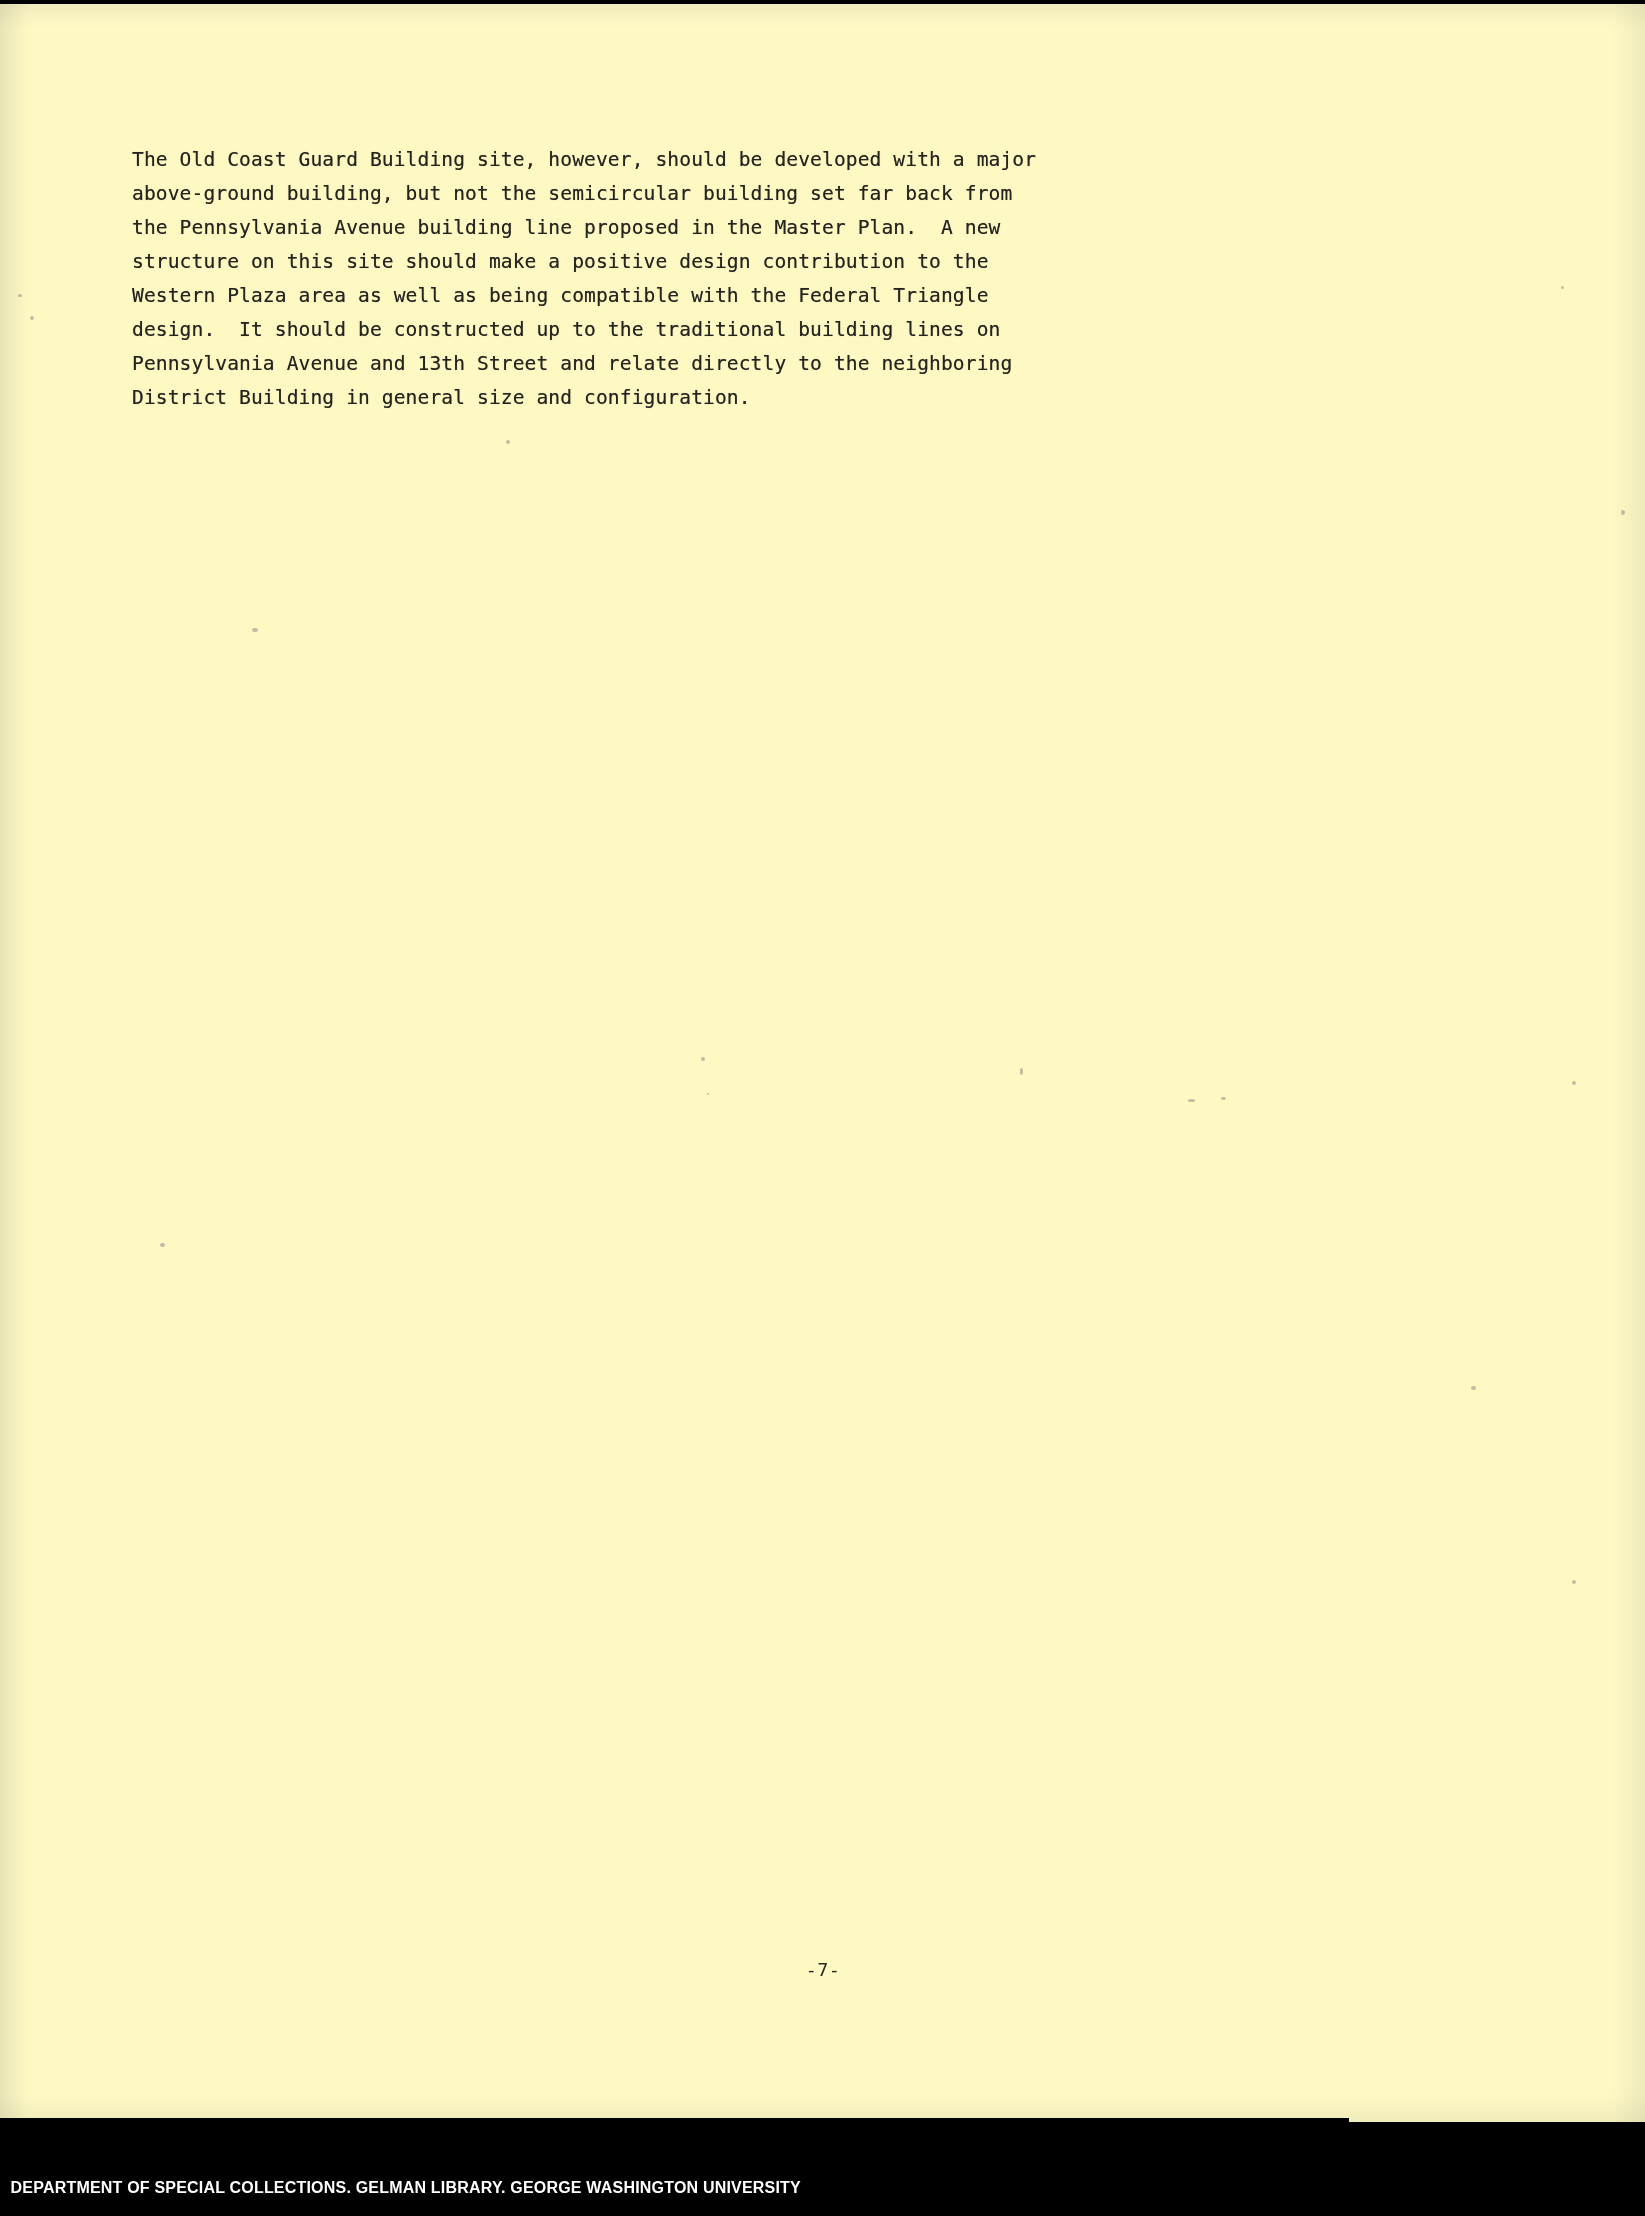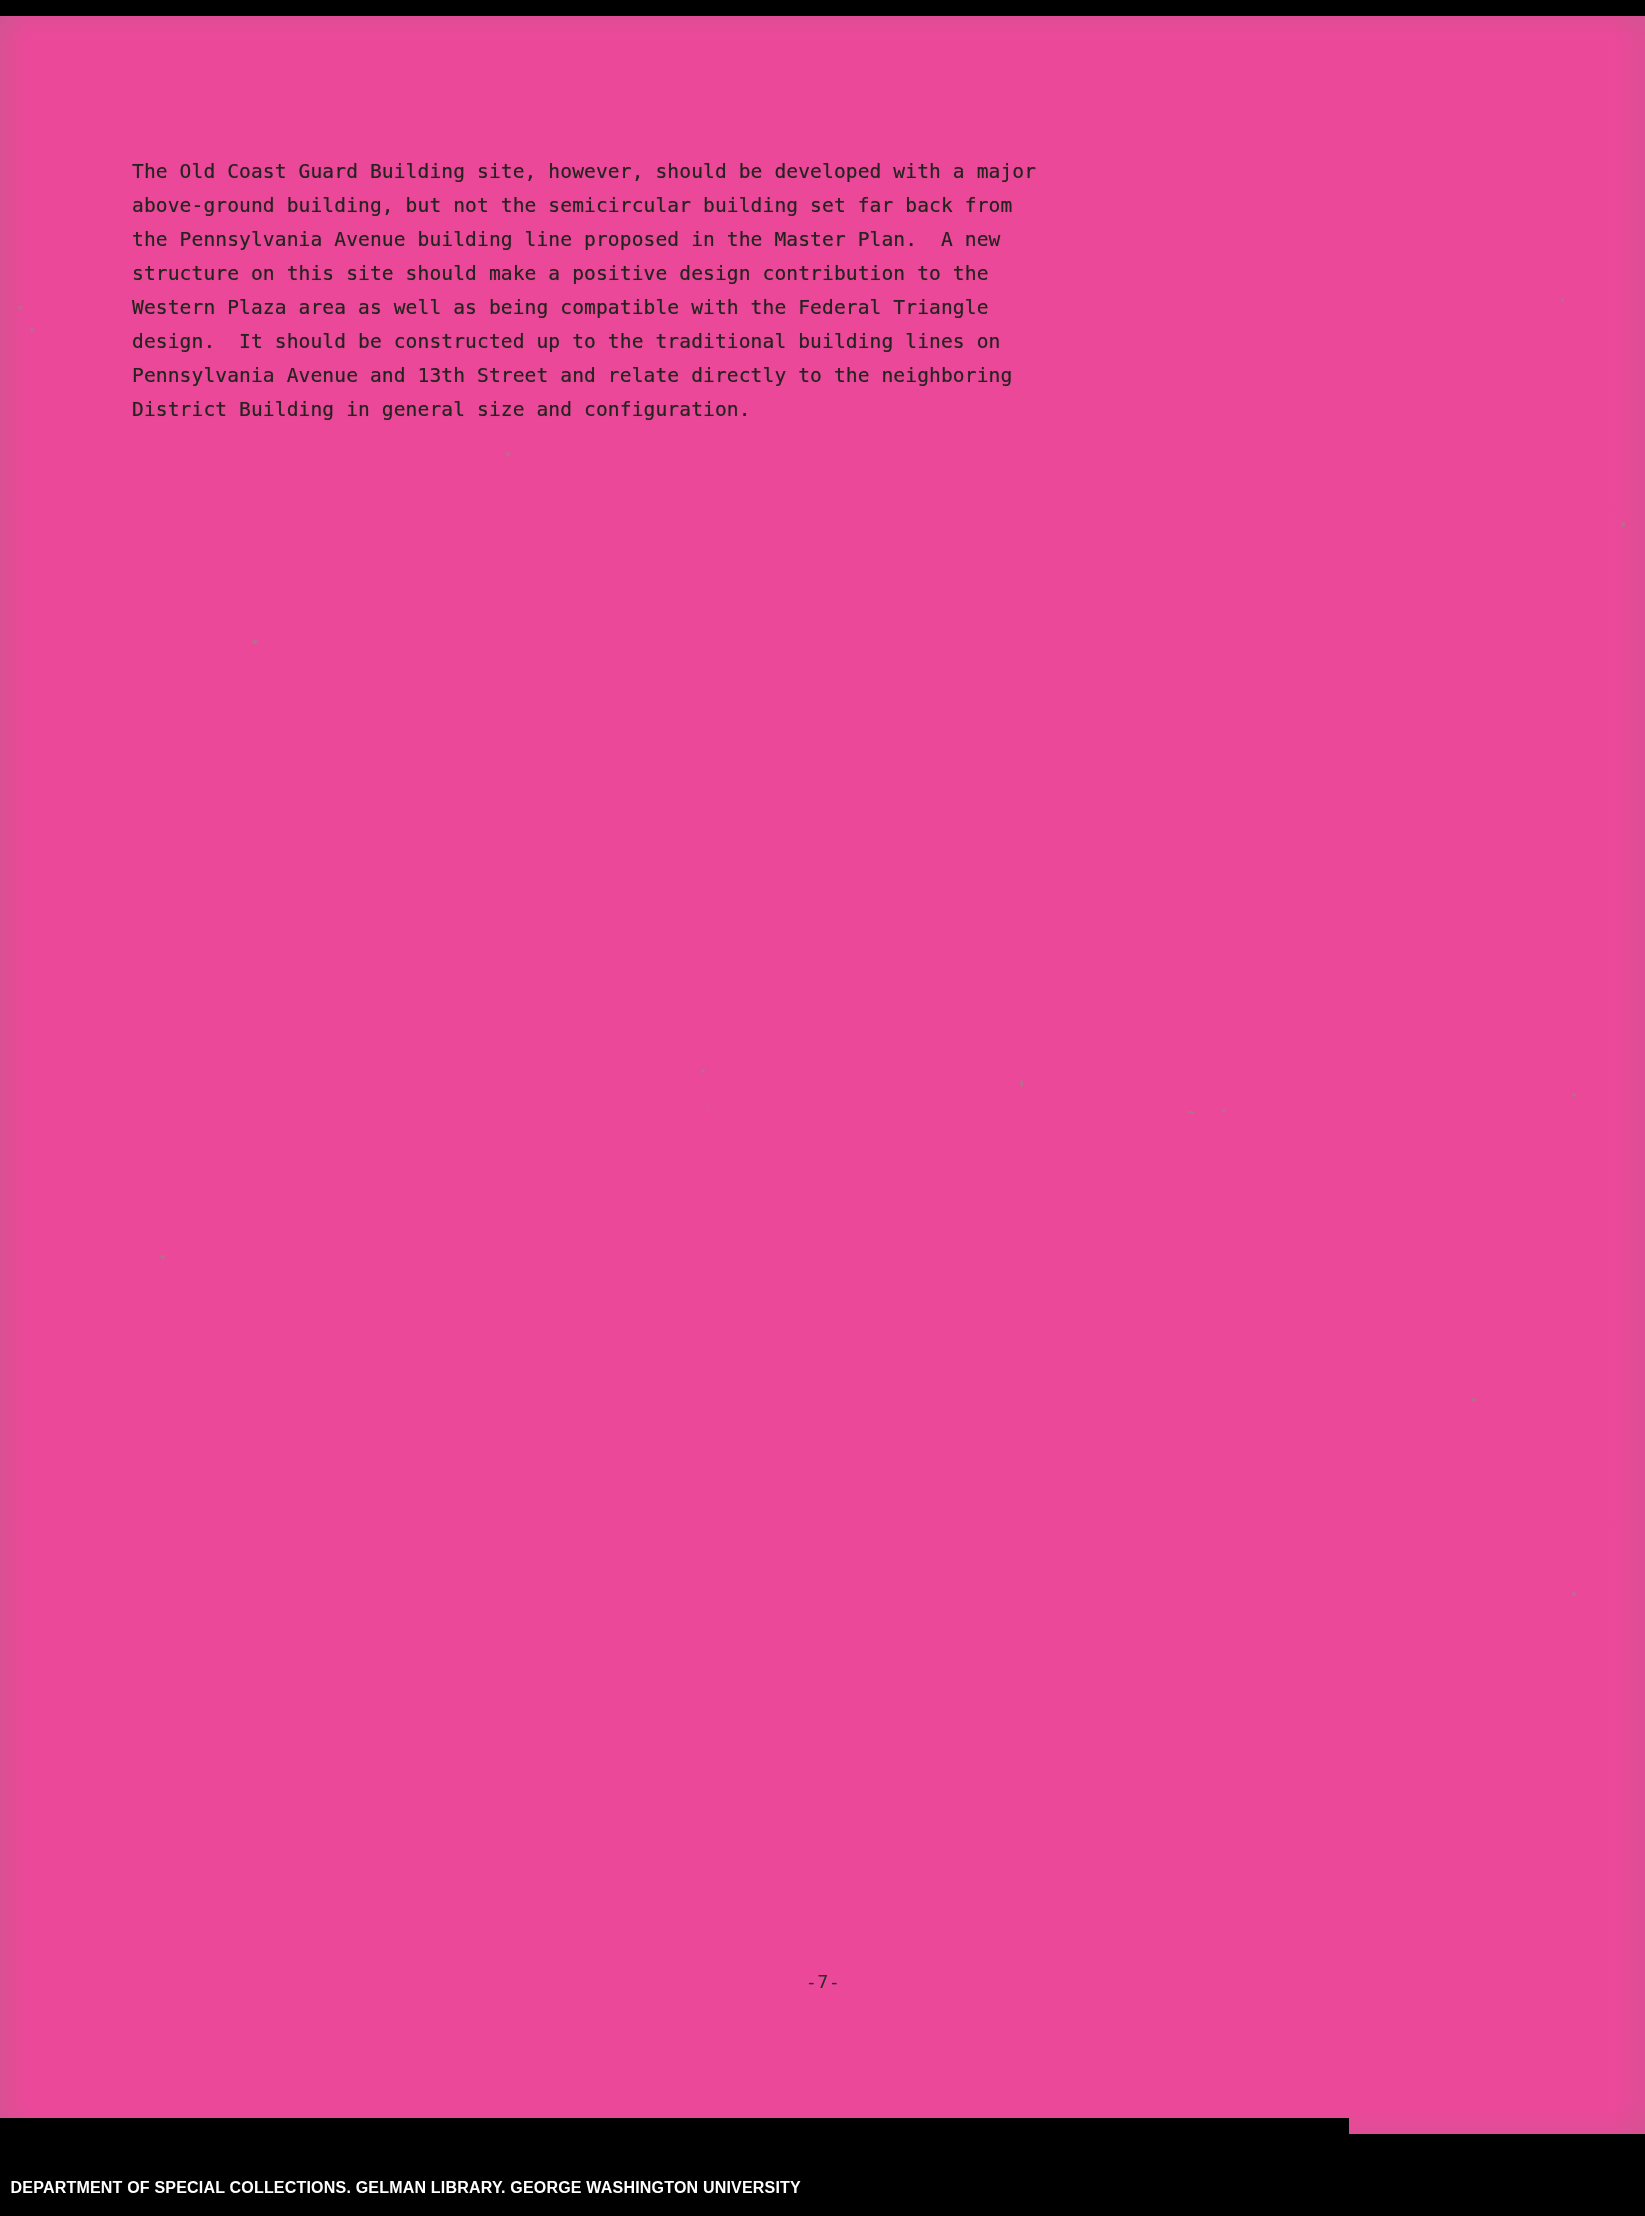--- a/index.html
+++ b/index.html
@@ -12,24 +12,24 @@
     height: 2216px;
     position: relative;
     font-family: "Liberation Sans", sans-serif;
     overflow: hidden;
   }
 
   
   #page-sheet {
     position: absolute;
     left: 0px;
-    top: 16px;
+    top: 4px;
     width: 1646px;
     height: 2118px;
-    background: #ec4899;
+    background: #fef9c3;
     overflow: hidden;
   }
 
   
   #page-sheet::before {
     content: "";
     position: absolute;
     left: 0; top: 0; right: 0; bottom: 0;
     background:
       linear-gradient(to right, rgba(120,120,120,0.16) 0px, rgba(255,255,255,0) 29px),

